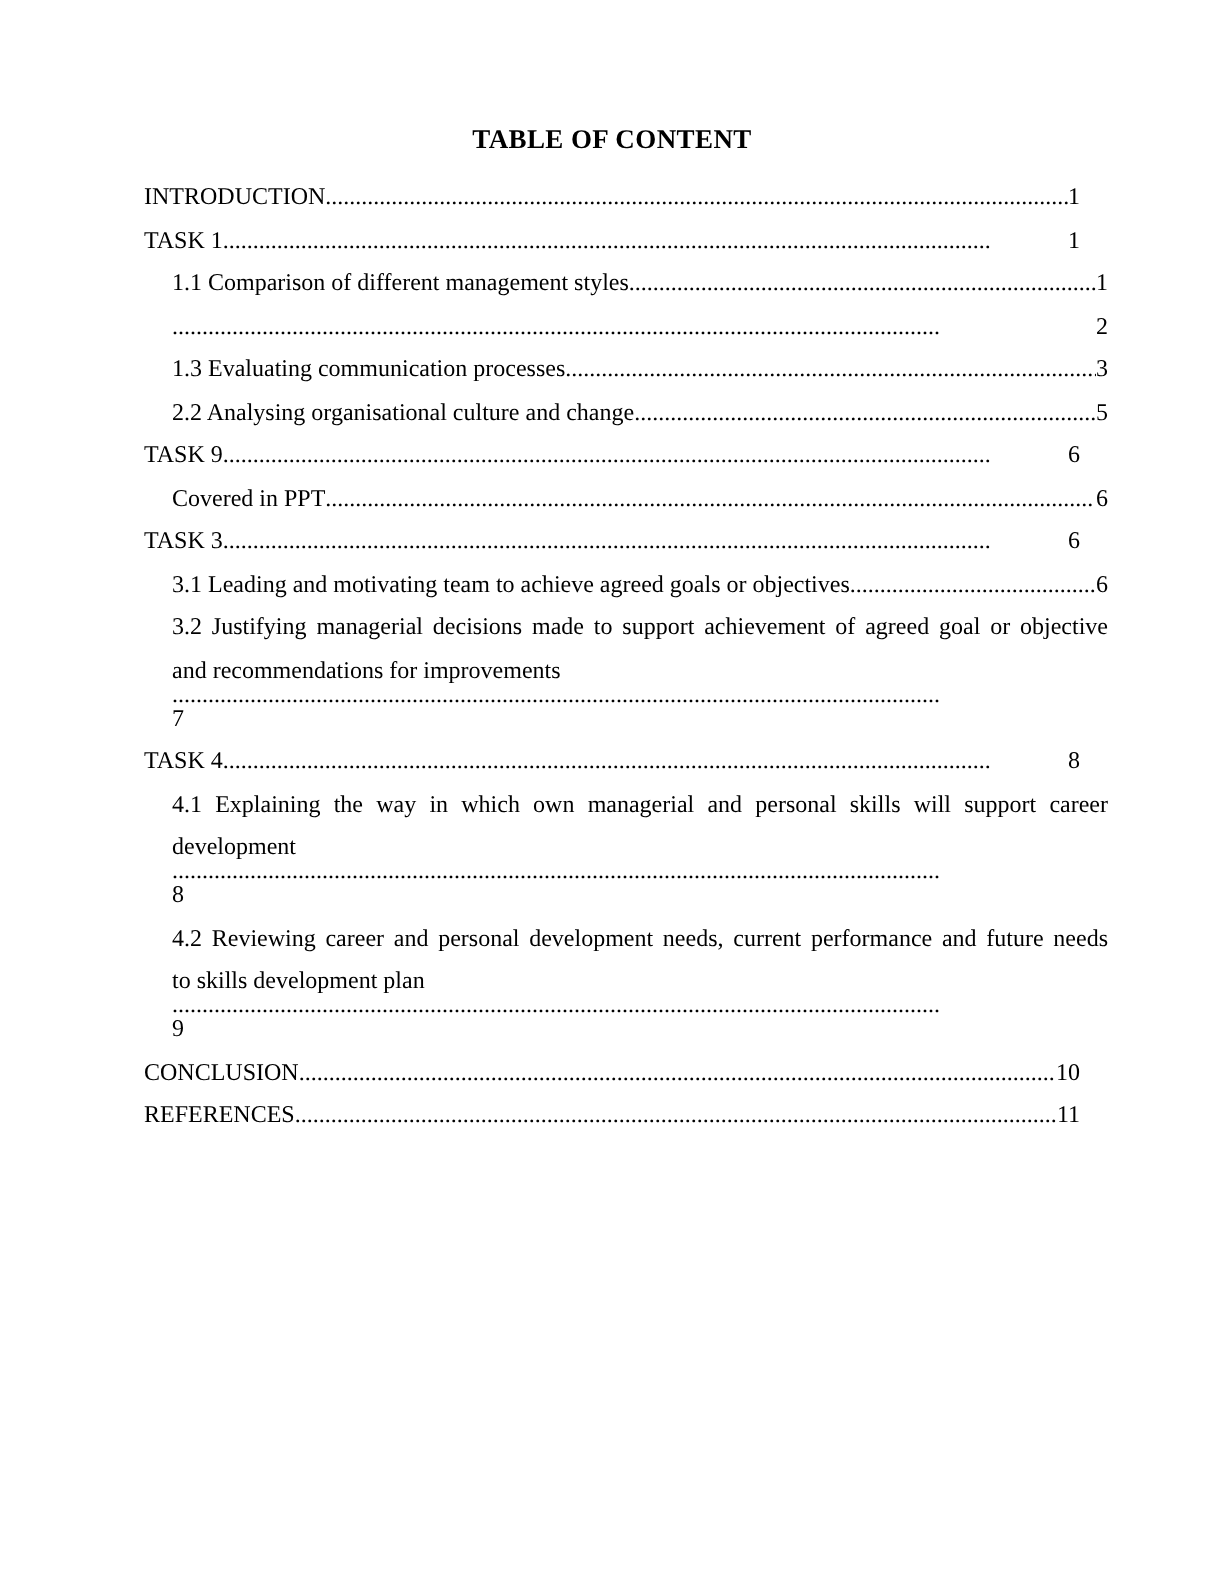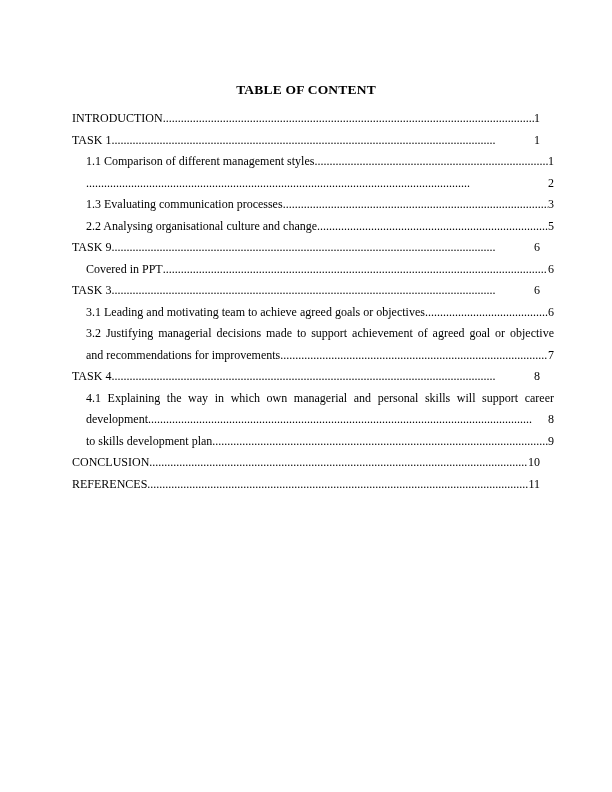--- a/index.html
+++ b/index.html
@@ -15,21 +15,21 @@
     position: relative;
     overflow: hidden;
   }
   .page {
     position: absolute;
     top: 0;
     left: 0;
     width: 612px;
     height: 792px;
     box-sizing: border-box;
-    padding: 72px 72px 72px 72px;
+    padding: 52px 72px 72px 72px;
   }
   .doc-title {
     text-align: center;
     font-weight: bold;
     font-size: 13.5px;
     letter-spacing: 0.2px;
     margin: 10px 0 14px 0;
   }
   .toc {
     margin-top: 4px;
@@ -67,20 +67,21 @@
   
   .toc-entry.wrapped {
     display: block;
     text-align: justify;
     text-justify: inter-word;
   }
   .toc-entry.wrapped .wrap-line {
     display: flex;
     align-items: baseline;
     width: 100%;
+    flex-direction: column;
   }
   .toc-entry.wrapped .first-line {
     display: block;
     text-align: justify;
     text-align-last: justify;
     margin-bottom: 9.5px;
   }
 </style>
 </head>
 <body>
@@ -168,20 +169,21 @@
     <div class="toc-entry level-2 wrapped">
       <span class="first-line">4.1  Explaining  the  way  in  which  own  managerial  and  personal  skills  will  support  career</span>
       <span class="wrap-line">
         <span class="toc-label">development</span>
         <span class="toc-dots">................................................................................................................................</span>
         <span class="toc-page">8</span>
       </span>
     </div>
 
     <div class="toc-entry level-2 wrapped">
+      <span class="first-line">4.2 Reviewing career and personal development needs, current performance and future needs</span>
       <span class="wrap-line">
         <span class="toc-label">to skills development plan</span>
         <span class="toc-dots">................................................................................................................................</span>
         <span class="toc-page">9</span>
       </span>
     </div>
 
     <div class="toc-entry level-1">
       <span class="toc-label">CONCLUSION</span>
       <span class="toc-dots">................................................................................................................................</span>

